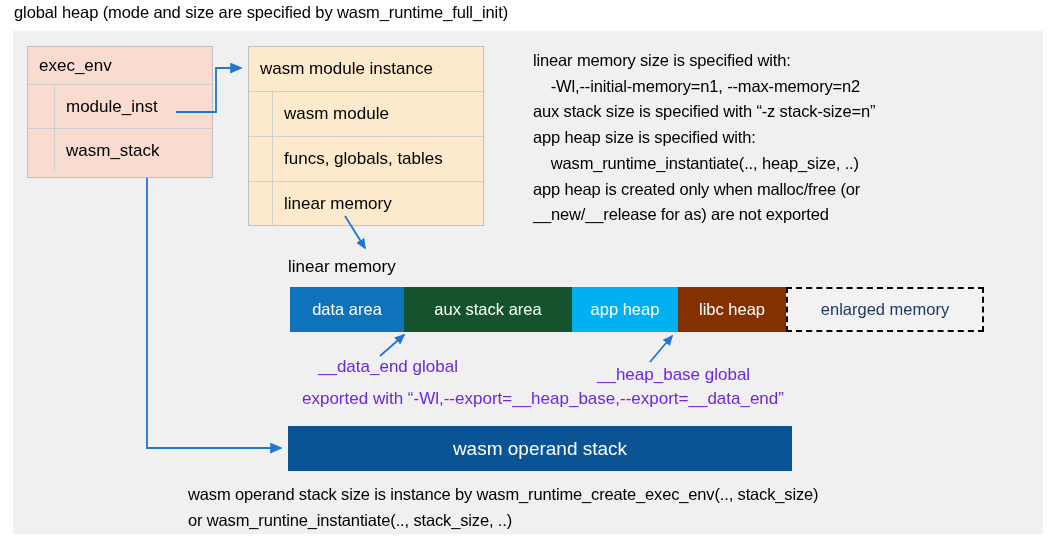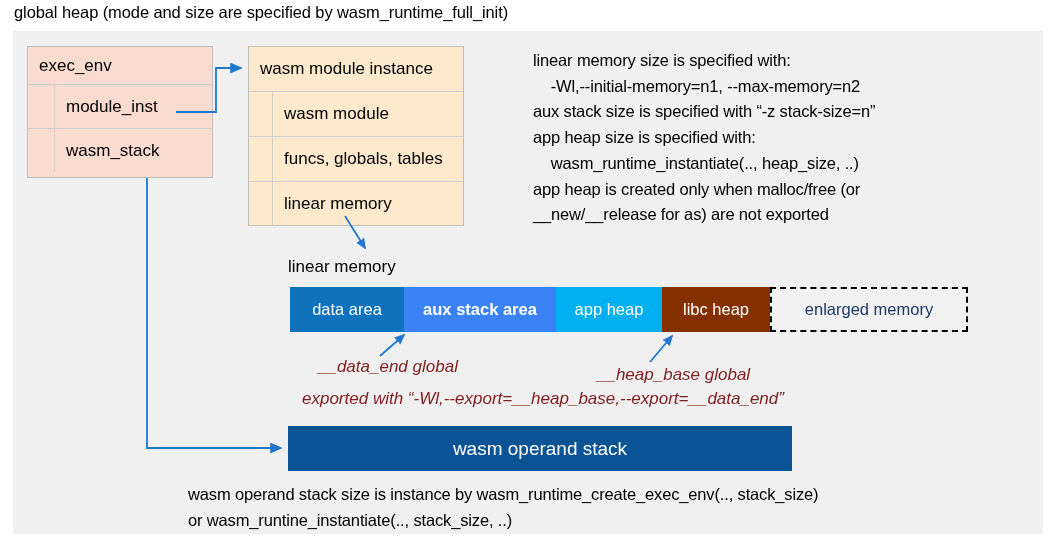--- a/index.html
+++ b/index.html
@@ -63,21 +63,21 @@
     font-size: 17px;
     color: #000000;
     white-space: nowrap;
     padding-left: 11px;
   }
 
   
   #exec-env-box { left: 27px; top: 46px; width: 186px; height: 132px; background: #fadbd0; }
   #exec-env-box .indent { background: #fadbd0; }
   
-  #module-inst-box { left: 248px; top: 46px; width: 216px; height: 180px; background: #fdeacd; }
+  #module-inst-box { left: 248px; top: 46px; width: 236px; height: 180px; background: #fdeacd; }
   #module-inst-box .indent { background: #fdeacd; }
 
   
   .note {
     position: absolute;
     font-size: 16.5px;
     line-height: 25.7px;
     color: #000000;
     white-space: pre;
     letter-spacing: -0.15px;
@@ -114,23 +114,22 @@
   #memory-bar .seg.dashed {
     border: 2.5px dashed #000000;
     color: #1f3864;
     background: #f2f2f2;
   }
 
   
   .anno {
     position: absolute;
     font-size: 17px;
-    color: #7f1d1d;
-    white-space: nowrap;
-    font-style: italic;
+    color: #6d28d9;
+    white-space: nowrap;
   }
   #data-end-label { left: 318px; top: 357px; }
   #heap-base-label { left: 597px; top: 365px; }
   #export-label   { left: 302px; top: 389px; }
 
   
   #operand-stack-bar {
     position: absolute;
     left: 288px;
     top: 426px;
@@ -217,21 +216,21 @@
     wasm_runtime_instantiate(.., heap_size, ..)
 app heap is created only when malloc/free (or
 __new/__release for as) are not exported</div>
 
   <div id="linear-memory-caption">linear memory</div>
 
   <div id="memory-bar">
     <div class="seg" style="width: 114px; background-color: rgb(15, 114, 188);">
       <span>data area</span>
     </div>
-    <div class="seg" style="width: 152px; background-color: #3b82f6; font-weight: bold;">
+    <div class="seg" style="width: 168px; background-color: #14532d;">
       <span>aux stack area</span>
     </div>
     <div class="seg" style="width: 106px; background-color: rgb(0, 176, 240);">
       <span>app heap</span>
     </div>
     <div class="seg" style="width: 108px; background-color: rgb(132, 48, 0);">
       <span>libc heap</span>
     </div>
     <div class="seg dashed" style="width: 198px; background: rgb(242, 242, 242);">
       <span>enlarged memory</span>

